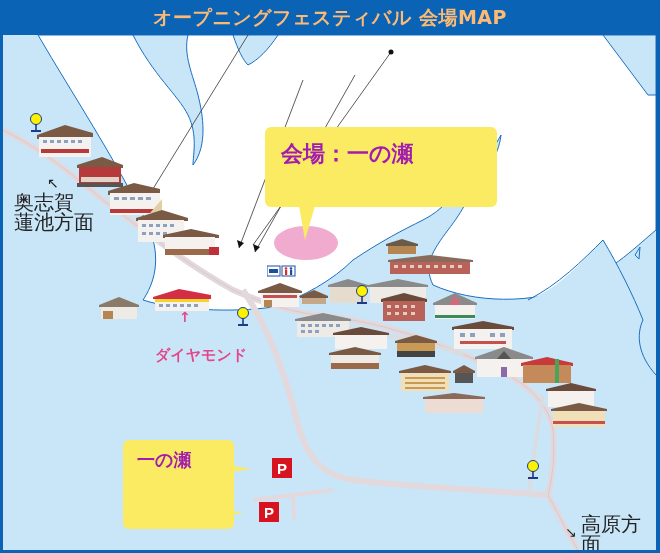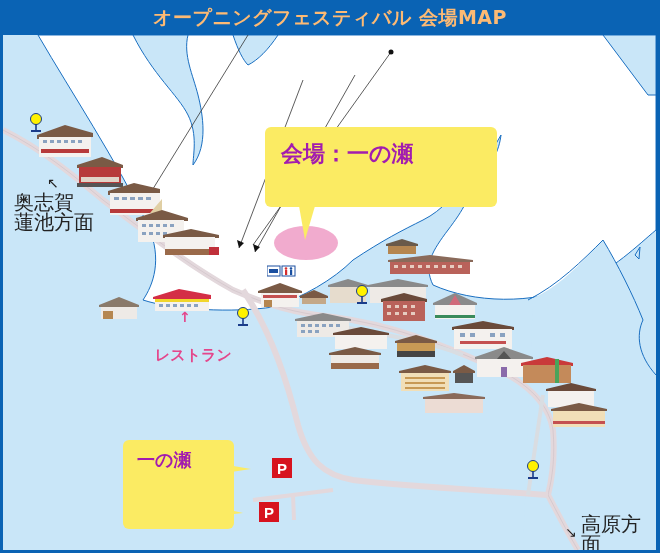--- a/index.html
+++ b/index.html
@@ -298,21 +298,21 @@
     </div>
 
     <div class="callout callout-parking">
       <div>一の瀬</div>
     </div>
 
     <div class="parking-sign" style="left:269px;top:423px">P</div>
     <div class="parking-sign" style="left:256px;top:467px">P</div>
 
     <div class="label-pink" style="left:176px;top:272px;font-size:14px">↑</div>
-    <div class="label-pink" style="left:152px;top:310px">レストラン</div>
+    <div class="label-pink" style="left:152px;top:310px">ダイヤモンド</div>
 
     <div class="label" style="left:44px;top:138px;font-size:14px">↖</div>
     <div class="label" style="left:11px;top:157px">奥志賀</div>
     <div class="label" style="left:11px;top:177px">蓮池方面</div>
 
     <div class="label" style="left:562px;top:487px;font-size:14px">↘</div>
     <div class="label" style="left:578px;top:479px">高原方面</div>
   </div>
 </div>
 

